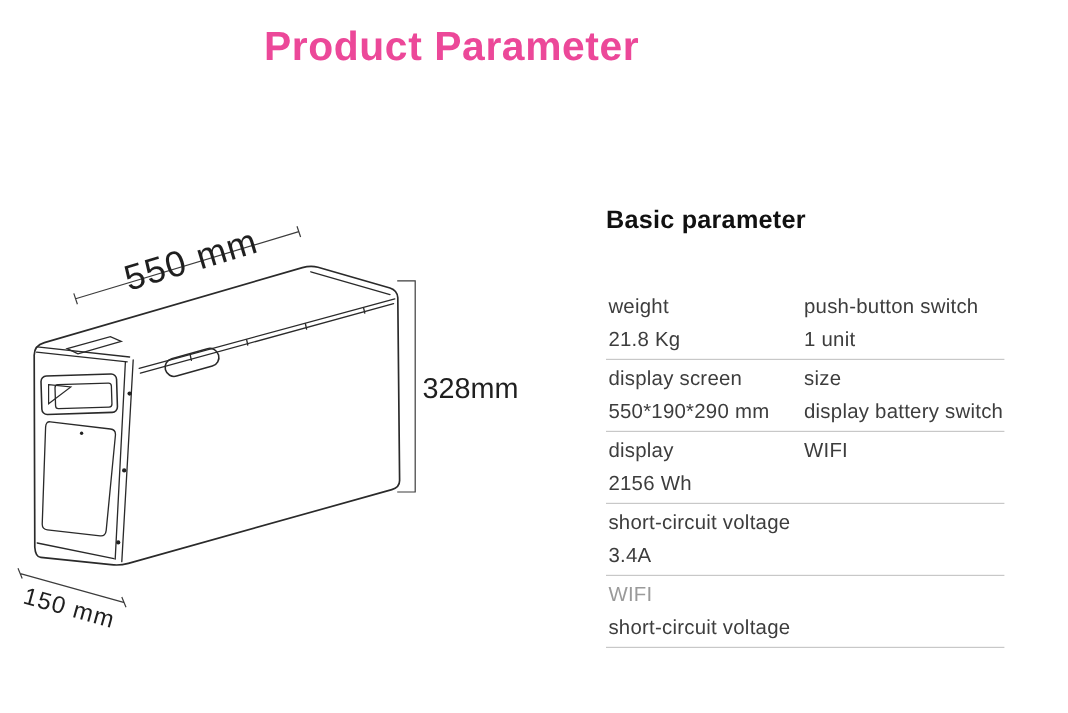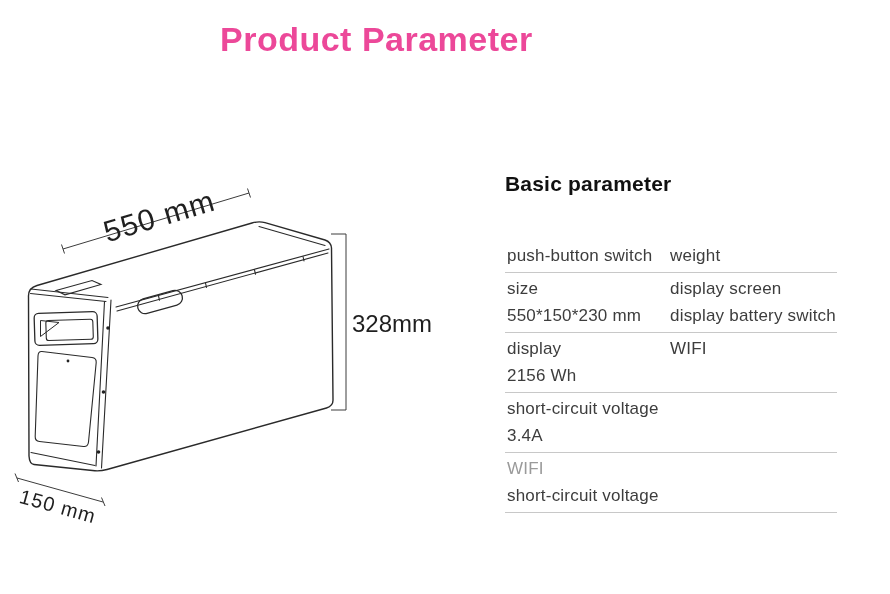--- a/index.html
+++ b/index.html
@@ -134,32 +134,36 @@
     </svg>
   </div>
 
   <div class="params">
     <h2>Basic parameter</h2>
 
     <div class="sections">
 
       <div class="sec">
         <div class="row">
+          <div class="cell">weight</div>
           <div class="cell">push-button switch</div>
-          <div class="cell">weight</div>
+        </div>
+        <div class="row">
+          <div class="cell">21.8 Kg</div>
+          <div class="cell">1 unit</div>
         </div>
       </div>
 
       <div class="sec">
         <div class="row">
+          <div class="cell">display screen</div>
           <div class="cell">size</div>
-          <div class="cell">display screen</div>
         </div>
         <div class="row">
-          <div class="cell">550*150*230 mm</div>
+          <div class="cell">550*190*290 mm</div>
           <div class="cell">display battery switch</div>
         </div>
       </div>
 
       <div class="sec">
         <div class="row">
           <div class="cell">display</div>
           <div class="cell">WIFI</div>
         </div>
         <div class="row">

